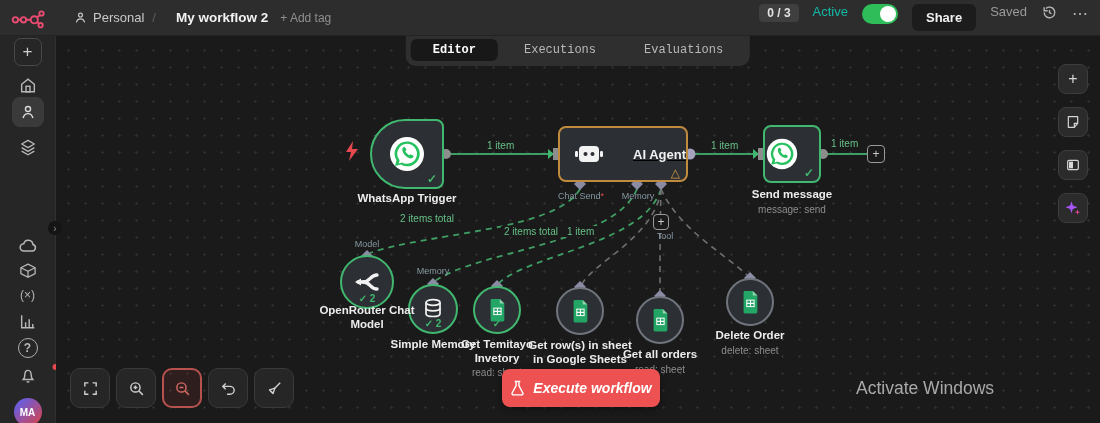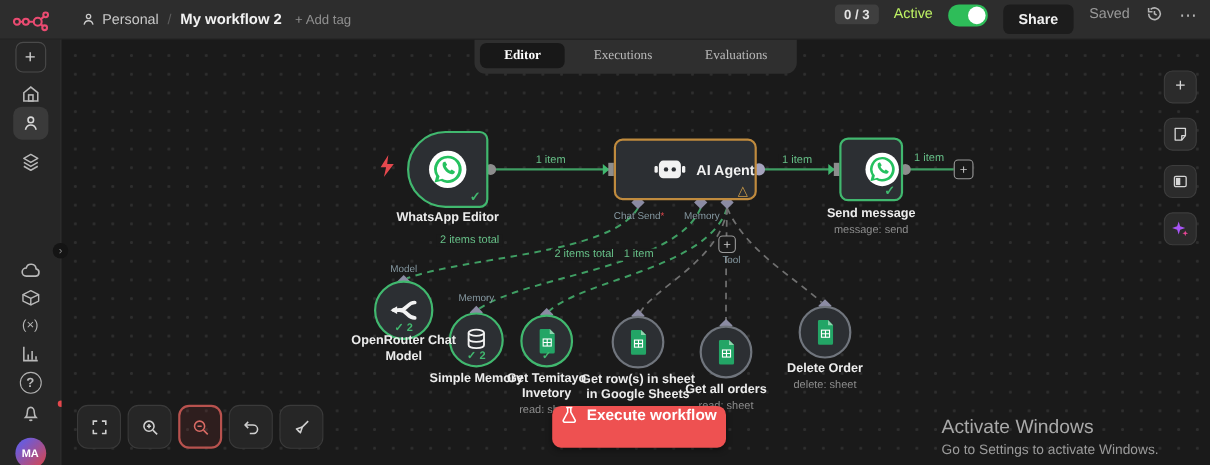--- a/index.html
+++ b/index.html
@@ -7,26 +7,26 @@
     font-family:"Liberation Sans", sans-serif; }
   .app { width:1100px; height:423px; display:flex; flex-direction:column; }
 
   
   .topbar { height:36px; background:#2d2d2d; display:flex; align-items:center;
     padding:0 12px 0 10px; flex:0 0 36px; border-bottom:1px solid #232323; }
   .logo { width:36px; height:24px; margin-right:28px; }
   .crumbs { display:flex; align-items:center; gap:8px; color:#c9c9c9; font-size:13px; }
   .crumb-user { display:flex; align-items:center; gap:6px; }
   .crumb-sep { color:#5d5d5d; font-size:13px; }
-  .wf-title { color:#f2f2f2; font-weight:700; font-size:13.5px; }
+  .wf-title { color:#f2f2f2; font-weight:700; font-size:13.5px;margin-left:12px; }
   .add-tag { color:#8f8f8f; font-size:12px; margin-left:4px; cursor:pointer; }
   .top-right { margin-left:auto; display:flex; align-items:flex-start; gap:14px; }
   .exec-badge { background:#3f3f3f; border-radius:4px; padding:2px 8px; color:#e2e2e2;
     font-size:12px; font-weight:700; }
-  .active-lab { color:#bef264; font-size:13px; }
+  .active-lab { color:#14b8a6; font-size:13px; }
   .toggle { width:36px; height:20px; border-radius:10px; background:#2ebd59; position:relative; cursor:pointer; }
   .toggle .knob { position:absolute; right:2px; top:2px; width:16px; height:16px; border-radius:50%; background:#fff; }
   .share-btn { background:#1c1c1c; color:#f0f0f0; font-size:13px; font-weight:700;
     border:none; border-radius:6px; padding:6px 14px; cursor:pointer; }
   .saved-lab { color:#9a9a9a; font-size:13px; }
   .icon-btn { background:none; border:none; color:#b5b5b5; cursor:pointer; display:flex; align-items:center; font-size:16px; }
 
   
   .main { display:flex; flex:1; min-height:0; }
   .sidebar { width:56px; background:#262626; position:relative; flex:0 0 56px; border-right:1px solid #303030; }
@@ -49,26 +49,26 @@
   .canvas { position:relative; flex:1; background:#1a1a1a; overflow:hidden;
     background-image:radial-gradient(circle,#2e2e2e 1.2px, transparent 1.4px);
     background-size:17px 17px; background-position:4px 6px; }
   .wires { position:absolute; left:0; top:0; z-index:1; }
 
   
   .tabbar { position:absolute; left:50%; transform:translateX(-50%); top:0; z-index:8;
     background:#2f2f2f; border-radius:0 0 10px 10px; padding:3px 5px 5px 5px;
     display:flex; gap:4px; }
   .tab { border:none; background:transparent; color:#b9b9b9; font-size:12px; padding:4px 22px;
-    border-radius:6px; cursor:pointer; font-family:Liberation Serif, serif; }
+    border-radius:6px; cursor:pointer; font-family:Liberation Mono, monospace; }
   .tab.on { background:#181818; color:#fff; font-weight:700; }
 
   
   .node { position:absolute; background:#2c2f33; border:2px solid #41b86f; z-index:3; }
-  .node-sq { border-radius:8px; display:flex; align-items:center; justify-content:flex-end; }
+  .node-sq { border-radius:8px; display:flex; align-items:center; justify-content:space-between;text-decoration:underline; }
   .trigger { border-radius:36px 8px 8px 36px; display:flex; align-items:center; justify-content:center; }
   .node-check { position:absolute; right:5px; bottom:1px; color:#41b86f; font-size:12px; font-weight:700; }
   .agent-node { display:flex; align-items:center; gap:9px; padding-left:14px; border-color:#c08b3e; border-radius:8px; }
   .agent-title { color:#f0f0f0; font-weight:700; font-size:13px; }
   .agent-warn { position:absolute; right:6px; bottom:0px; color:#cf9d46; font-size:12px; }
   .circle-node { border-radius:50%; display:flex; align-items:center; justify-content:center; }
   .circle-node.pending { border-color:#70757d; }
   .runs-badge { position:absolute; left:0; right:0; bottom:3px; text-align:center;
     color:#41b86f; font-size:10px; font-weight:700; }
   .bolt { position:absolute; z-index:3; }
@@ -86,22 +86,22 @@
 
   
   .ctl-row { position:absolute; left:14px; top:332px; display:flex; gap:6px; z-index:9; }
   .ctl-btn { width:40px; height:40px; border-radius:10px; background:#262626; border:1px solid #3a3a3a;
     display:flex; align-items:center; justify-content:center; cursor:pointer; color:#d0d0d0; }
   .ctl-btn.alert { border:2px solid #b8524e; background:rgba(170,60,60,.14); color:#d86a64; }
 
   
   .exec-btn { position:absolute; left:446px; top:333px; width:158px; height:38px; z-index:9;
     background:#ee5151; border:none; border-radius:8px; color:#fff; font-weight:700; font-size:14px;
-    display:flex; justify-content:center; gap:8px; cursor:pointer;
-    font-family:inherit; box-shadow:0 2px 6px rgba(0,0,0,.4); }
+    display:flex; align-items:center; justify-content:center; gap:8px; cursor:pointer;
+    font-family:inherit; box-shadow:0 2px 6px rgba(0,0,0,.4);font-style:italic; }
 
   
   .rail { position:absolute; left:1002px; top:28px; display:flex; flex-direction:column; gap:13px; z-index:9; }
   .rail-btn { width:30px; height:30px; border-radius:8px; background:#2b2b2b; border:1px solid #3d3d3d;
     color:#d5d5d5; display:flex; align-items:center; justify-content:center; cursor:pointer; font-size:16px; }
 
   
   .wm { position:absolute; left:800px; top:342px; z-index:6; pointer-events:none; }
   .wm1 { color:#a9a9a9; font-size:17.5px; }
   .wm2 { color:#9b9b9b; font-size:12.5px; margin-top:3px; }
@@ -287,21 +287,21 @@
       </svg>
 
       <div class="node trigger" style="left:314px; top:83px; width:74px; height:70px;">
         <svg width="38" height="38" viewBox="0 0 38 38">
           <circle cx="19" cy="19" r="17" fill="#fff"></circle>
           <path d="M19 6.5A12.3 12.3 0 0 0 8.5 25.3L7 31l5.9-1.5A12.4 12.4 0 1 0 19 6.5zm0 2.3a10 10 0 1 1-5 18.7l-3.3.9.9-3.2A10 10 0 0 1 19 8.8z" fill="#25c15f"></path>
           <path d="M14.7 12.8c-.6 1.4-.4 3.3.5 5 1.2 2.3 3.2 4.2 5.7 5.2 1.8.7 3.5.5 4.2-.7l.6-1.2-3-1.9-1.4 1.1c-1.7-.9-3.2-2.4-4-4.1l1.2-1.4-1.8-3z" fill="#25c15f"></path>
         </svg>
         <span class="node-check">✓</span>
       </div>
-      <div class="node-label" style="left:291px; top:156px; width:120px;">WhatsApp Editor</div>
+      <div class="node-label" style="left:291px; top:156px; width:120px;">WhatsApp Trigger</div>
       <div class="wire-label" style="left:428px; top:104px;">1 item</div>
 
       <div class="node node-sq agent-node" style="left:502px; top:90px; width:130px; height:56px;">
         <svg width="30" height="26" viewBox="0 0 30 26">
           <rect x="5" y="5" width="20" height="16" rx="4" fill="#f2f2f2"></rect>
           <rect x="1" y="10" width="3" height="6" rx="1.2" fill="#f2f2f2"></rect>
           <rect x="26" y="10" width="3" height="6" rx="1.2" fill="#f2f2f2"></rect>
           <circle cx="11.5" cy="13" r="2" fill="#2c2f33"></circle>
             <circle cx="18.5" cy="13" r="2" fill="#2c2f33"></circle>
         </svg>
@@ -503,18 +503,17 @@
         <button class="rail-btn">
           <svg width="18" height="18" viewBox="0 0 24 24">
             <path d="M10 3l1.8 5.8L18 11l-6.2 2.2L10 19l-1.8-5.8L2 11l6.2-2.2z" fill="#a855f7"></path>
             <path d="M18 14l.9 2.6 2.6.9-2.6.9L18 21l-.9-2.6-2.6-.9 2.6-.9z" fill="#ec4899"></path>
           </svg>
         </button>
       </div>
 
       <div class="wm">
         <div class="wm1">Activate Windows</div>
-        <div class="wm2">Go to Settings to activate Windows.</div>
       </div>
 
     </div>
   </div>
 </div>
 
 </body></html>

